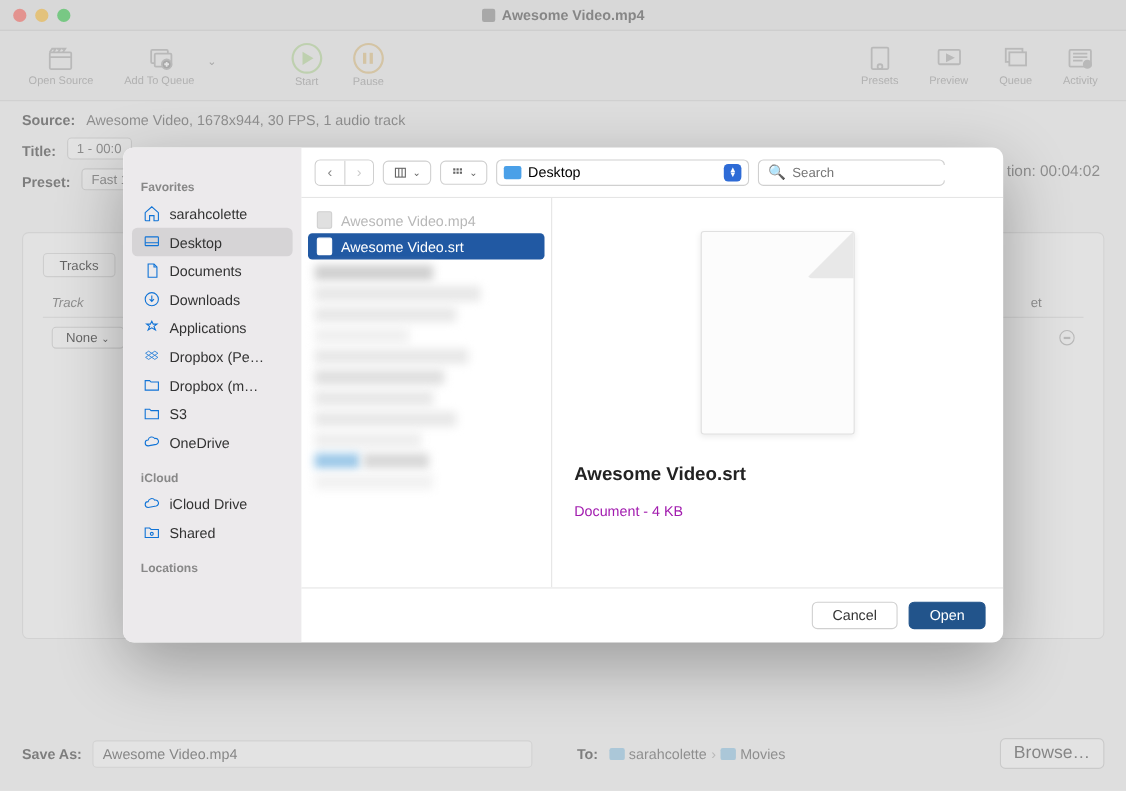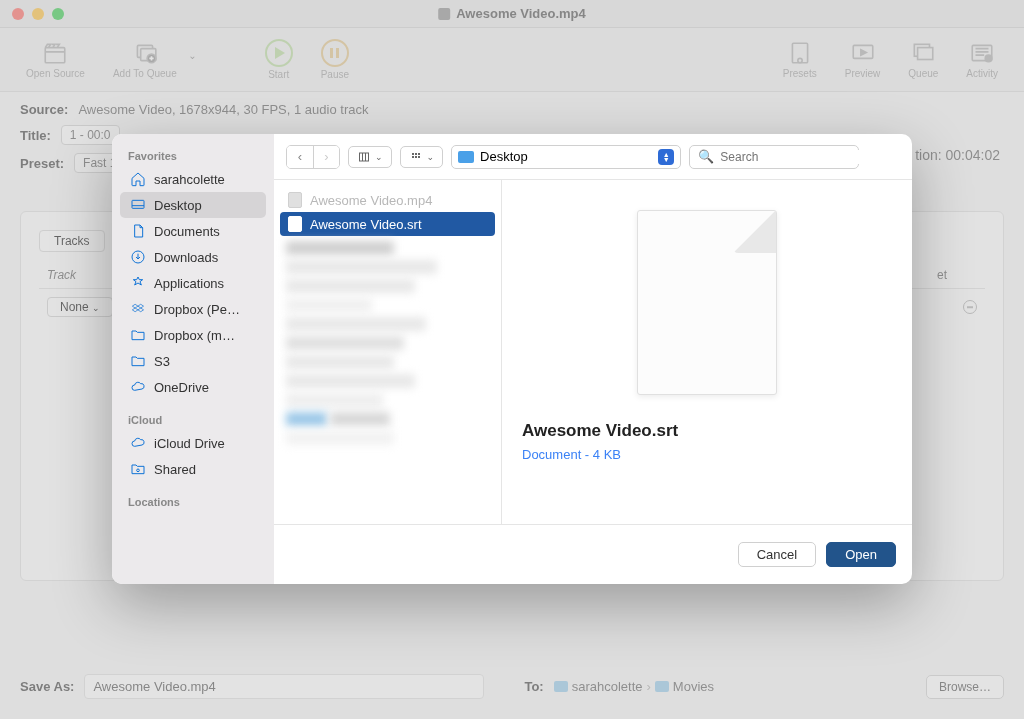--- a/index.html
+++ b/index.html
@@ -24,21 +24,21 @@
     .tool-item svg, .tool-item .tool-icon { width: 26px; height: 26px; }
     .tool-spacer { flex: 1; }
     .tool-play { width: 28px; height: 28px; border-radius: 50%; border: 2px solid #b5d997; display: flex; align-items: center; justify-content: center; }
     .tool-play::after { content: ""; border-left: 10px solid #b5d997; border-top: 6px solid transparent; border-bottom: 6px solid transparent; margin-left: 2px; }
     .tool-pause { width: 28px; height: 28px; border-radius: 50%; border: 2px solid #e0c080; display: flex; align-items: center; justify-content: center; gap: 3px; }
     .tool-pause::before, .tool-pause::after { content: ""; width: 3px; height: 10px; background: #e0c080; }
     .chevron-down { font-size: 10px; color: #888; }
     
     
     .content { padding: 10px 20px; color: #555; font-size: 13px; }
-    .row { display: flex; align-items: center; margin-bottom: 8px; gap: 10px; }
+    .row { display: flex; align-items: flex-end; margin-bottom: 8px; gap: 10px; }
     .label-bold { font-weight: 600; color: #333; }
     .select-box { border: 1px solid #ccc; background: #fff; border-radius: 4px; padding: 2px 8px; font-size: 12px; }
     
     .duration-right { position: absolute; right: 24px; top: 147px; font-size: 14px; color: #555; }
     
     
     .tab-panel { margin: 20px 20px 0 20px; border: 1px solid #ddd; border-radius: 6px; background: #fcfcfc; min-height: 370px; padding: 18px; }
     .tabs-row { display: flex; gap: 0; }
     .tab-btn { border: 1px solid #d4d4d4; background: #fff; padding: 3px 14px; font-size: 12px; border-radius: 4px; }
     .table-header { display: flex; margin-top: 10px; padding: 6px 8px; border-bottom: 1px solid #ddd; font-size: 12px; color: #555; }
@@ -48,26 +48,26 @@
     .table-row { display: flex; padding: 8px; font-size: 12px; align-items: center; }
     .dropdown-none { border: 1px solid #ccc; border-radius: 4px; padding: 2px 12px; background: #fff; }
     .minus-circle { margin-left: auto; width: 14px; height: 14px; border: 1.5px solid #aaa; border-radius: 50%; position: relative; }
     .minus-circle::after { content: ""; position: absolute; left: 3px; right: 3px; top: 50%; height: 1.5px; background: #aaa; transform: translateY(-50%); }
     
     
     .bottom-bar { position: absolute; bottom: 20px; left: 20px; right: 20px; display: flex; align-items: center; font-size: 13px; gap: 10px; color: #444; }
     .save-input { flex: 0 0 400px; border: 1px solid #ddd; border-radius: 4px; padding: 4px 8px; background: #fff; }
     .folder-path { display: flex; align-items: center; gap: 4px; font-size: 13px; color: #555; }
     .folder-crumb { width: 14px; height: 11px; background: #8ec7e8; border-radius: 2px; }
-    .browse-btn { margin-left: auto; border: 1px solid #ccc; background: #fff; border-radius: 5px; padding: 4px 12px; font-size: 12px; }
+    .browse-btn { margin-left: auto; border: 1px solid #ccc; background: #fff; border-radius: 5px; padding: 4px 12px; font-size: 16px; }
     
     
     .dialog { position: absolute; z-index: 10; left: 112px; top: 134px; width: 800px; height: 450px; background: #fff; border-radius: 10px; box-shadow: 0 20px 60px rgba(0,0,0,0.3); display: flex; overflow: hidden; }
     
-    .d-sidebar { width: 162px; background: #eceaec; padding: 10px 8px; overflow: hidden; }
+    .d-sidebar { width: 162px; background: #eceaec; padding: 25px 8px; overflow: hidden; }
     .d-section-title { font-size: 11px; color: #888; font-weight: 600; padding: 6px 8px 4px; }
     .d-item { display: flex; align-items: center; gap: 8px; padding: 5px 10px; border-radius: 5px; font-size: 13px; color: #333; cursor: default; white-space: nowrap; overflow: hidden; text-overflow: ellipsis; }
     .d-item.selected { background: #d6d4d6; }
     .d-item svg { width: 16px; height: 16px; flex-shrink: 0; stroke: #1073d6; fill: none; stroke-width: 1.5; }
     
     .d-main { flex: 1; display: flex; flex-direction: column; }
     .d-toolbar { height: 46px; border-bottom: 1px solid #e5e5e5; display: flex; align-items: center; padding: 0 12px; gap: 8px; }
     .nav-btns { display: flex; border: 1px solid #d0d0d0; border-radius: 5px; overflow: hidden; }
     .nav-btn { width: 26px; height: 22px; display: flex; align-items: center; justify-content: center; font-size: 13px; color: #888; background: #fff; }
     .nav-btn + .nav-btn { border-left: 1px solid #d0d0d0; }
@@ -85,23 +85,23 @@
     .file-item { display: flex; align-items: center; gap: 8px; padding: 4px 8px; border-radius: 4px; font-size: 13px; white-space: nowrap; overflow: hidden; }
     .file-item.dim { color: #b8b8b8; }
     .file-item.selected { background: #2159a3; color: #fff; }
     .file-icon { width: 14px; height: 16px; background: #e0e0e0; border-radius: 2px; border: 1px solid #d0d0d0; flex-shrink: 0; }
     .file-item.selected .file-icon { background: #fff; border-color: #fff; }
     .blur-rect { height: 14px; margin: 5px 6px; border-radius: 2px; filter: blur(4px); }
     .preview-pane { flex: 1; padding: 20px; display: flex; flex-direction: column; align-items: center; }
     .preview-doc { width: 140px; height: 185px; background: #fcfcfc; border: 1px solid #e0e0e0; border-radius: 3px; position: relative; box-shadow: 0 2px 6px rgba(0,0,0,0.08); margin-top: 10px; }
     .preview-doc::after { content: ""; position: absolute; top: 0; right: 0; width: 42px; height: 42px; background: linear-gradient(135deg, transparent 48%, #e8e8e8 50%); border-bottom-left-radius: 4px; }
     .preview-title { font-size: 17px; font-weight: 600; color: #222; margin-top: 26px; align-self: flex-start; }
-    .preview-meta { font-size: 13px; color: #3b82f6; margin-top: 6px; align-self: flex-start; }
-    
-    .d-footer { height: 60px; border-top: 1px solid #e5e5e5; display: flex; align-items: center; justify-content: flex-end; padding: 0 16px; gap: 10px; }
+    .preview-meta { font-size: 13px; color: #a21caf; margin-top: 16px; align-self: flex-start; }
+    
+    .d-footer { height: 50px; border-top: 1px solid #e5e5e5; display: flex; align-items: center; justify-content: flex-end; padding: 0 16px; gap: 10px; }
     .btn { border-radius: 5px; padding: 4px 18px; font-size: 13px; border: 1px solid #d0d0d0; background: #fff; color: #333; }
     .btn.primary { background: #22548b; color: #fff; border-color: #22548b; font-weight: 500; }
   </style>
 </head>
 <body>
 
 <div class="main-window">
 
   <div class="titlebar">
     <div class="traffic-lights">

